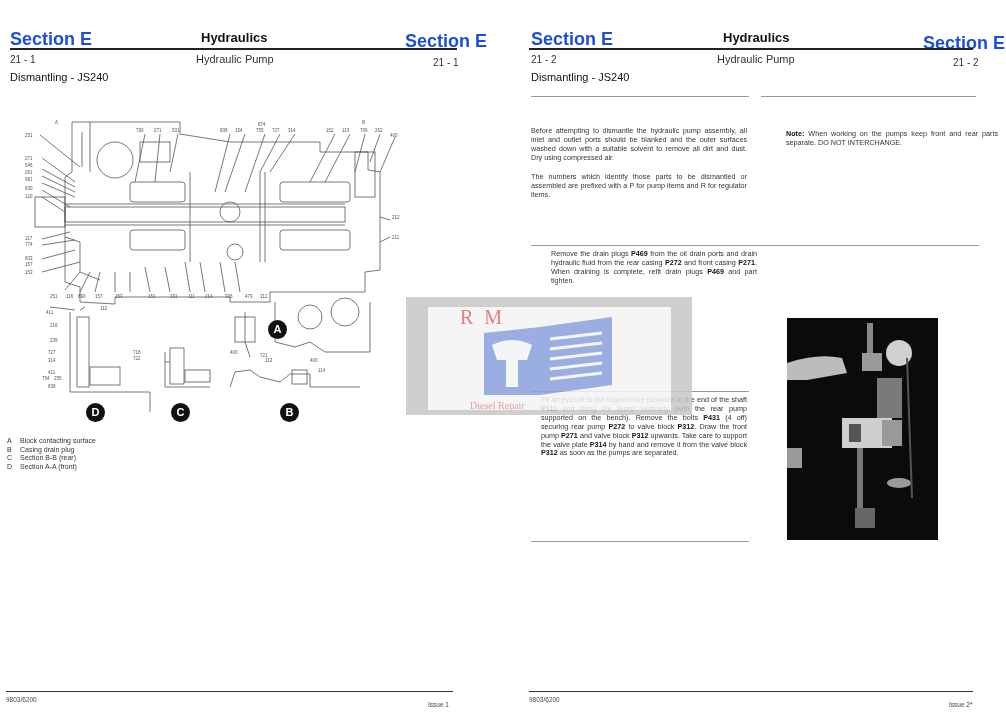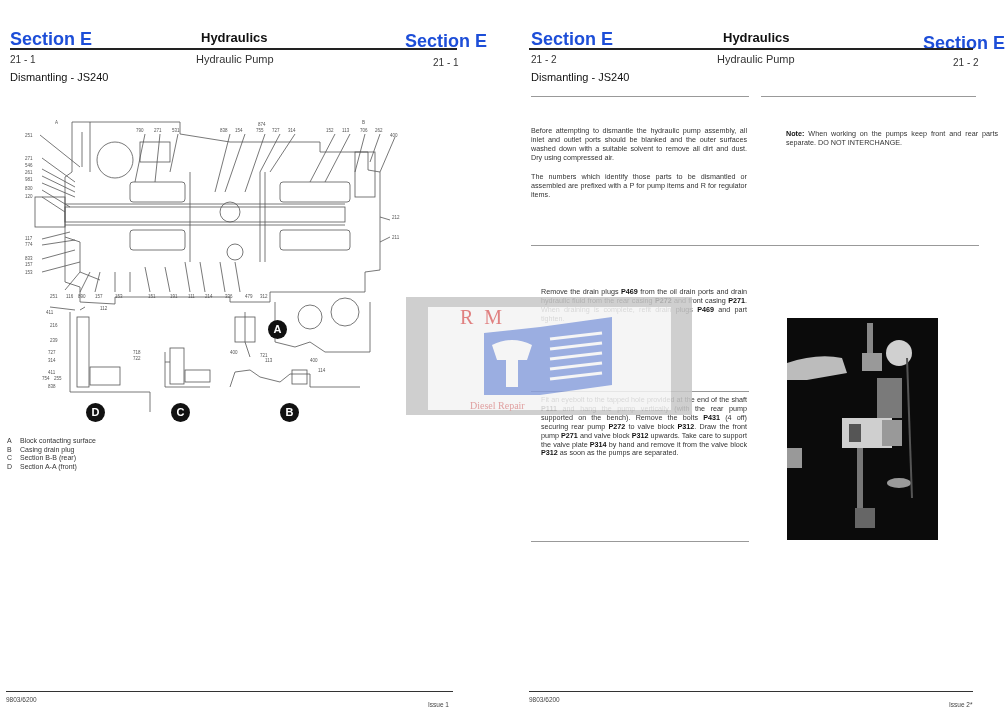--- a/index.html
+++ b/index.html
@@ -196,21 +196,21 @@
 
   <div class="rule-thin" style="left:28px;top:96px;width:218px;"></div>
   <div class="rule-thin" style="left:258px;top:96px;width:215px;"></div>
 
   <div class="para" style="left:28px;top:173px;width:216px;">The numbers which identify those parts to be dismantled or assembled are prefixed with a P for pump items and R for regulator items.</div>
   <div class="para" style="left:28px;top:127px;width:216px;">Before attempting to dismantle the hydraulic pump assembly, all inlet and outlet ports should be blanked and the outer surfaces washed down with a suitable solvent to remove all dirt and dust. Dry using compressed air.</div>
 
   <div class="para" style="left:260px;top:130px;width:212px;margin-left:23px;"><b>Note:</b><span> When working on the pumps keep front and rear parts separate. DO NOT INTERCHANGE.</span></div>
 
   <div class="rule-thin" style="left:28px;top:245px;width:448px;"></div>
-  <div class="para" style="left:38px;top:250px;width:206px;margin-top:38px;"><span>Remove the drain plugs </span><b>P469</b><span> from the oil drain ports and drain hydraulic fluid from the rear casing </span><b>P272</b><span> and front casing </span><b>P271</b><span>. When draining is complete, refit drain plugs </span><b>P469</b><span> and part tighten.</span></div>
+  <div class="para" style="left:48px;top:250px;width:206px;"><span>Remove the drain plugs </span><b>P469</b><span> from the oil drain ports and drain hydraulic fluid from the rear casing </span><b>P272</b><span> and front casing </span><b>P271</b><span>. When draining is complete, refit drain plugs </span><b>P469</b><span> and part tighten.</span></div>
 
   <div class="rule-thin" style="left:28px;top:391px;width:218px;"></div>
   <div class="para" style="left:38px;top:396px;width:206px;"><span>Fit an eyebolt to the tapped hole provided at the end of the shaft </span><b>P111</b><span> and hang the pump vertically (with the rear pump supported on the bench). Remove the bolts </span><b>P431</b><span> (4 off) securing rear pump </span><b>P272</b><span> to valve block </span><b>P312</b><span>. Draw the front pump </span><b>P271</b><span> and valve block </span><b>P312</b><span> upwards. Take care to support the valve plate </span><b>P314</b><span> by hand and remove it from the valve block </span><b>P312</b><span> as soon as the pumps are separated.</span></div>
 
   <div class="rule-thin" style="left:28px;top:541px;width:218px;"></div>
 
   <div class="footer-rule" style="left:26px;width:444px;"></div>
   <div class="footer-left" style="left:26px;">9803/6200</div>
   <div class="footer-right" style="left:446px;">Issue 2*</div>
 </div>

